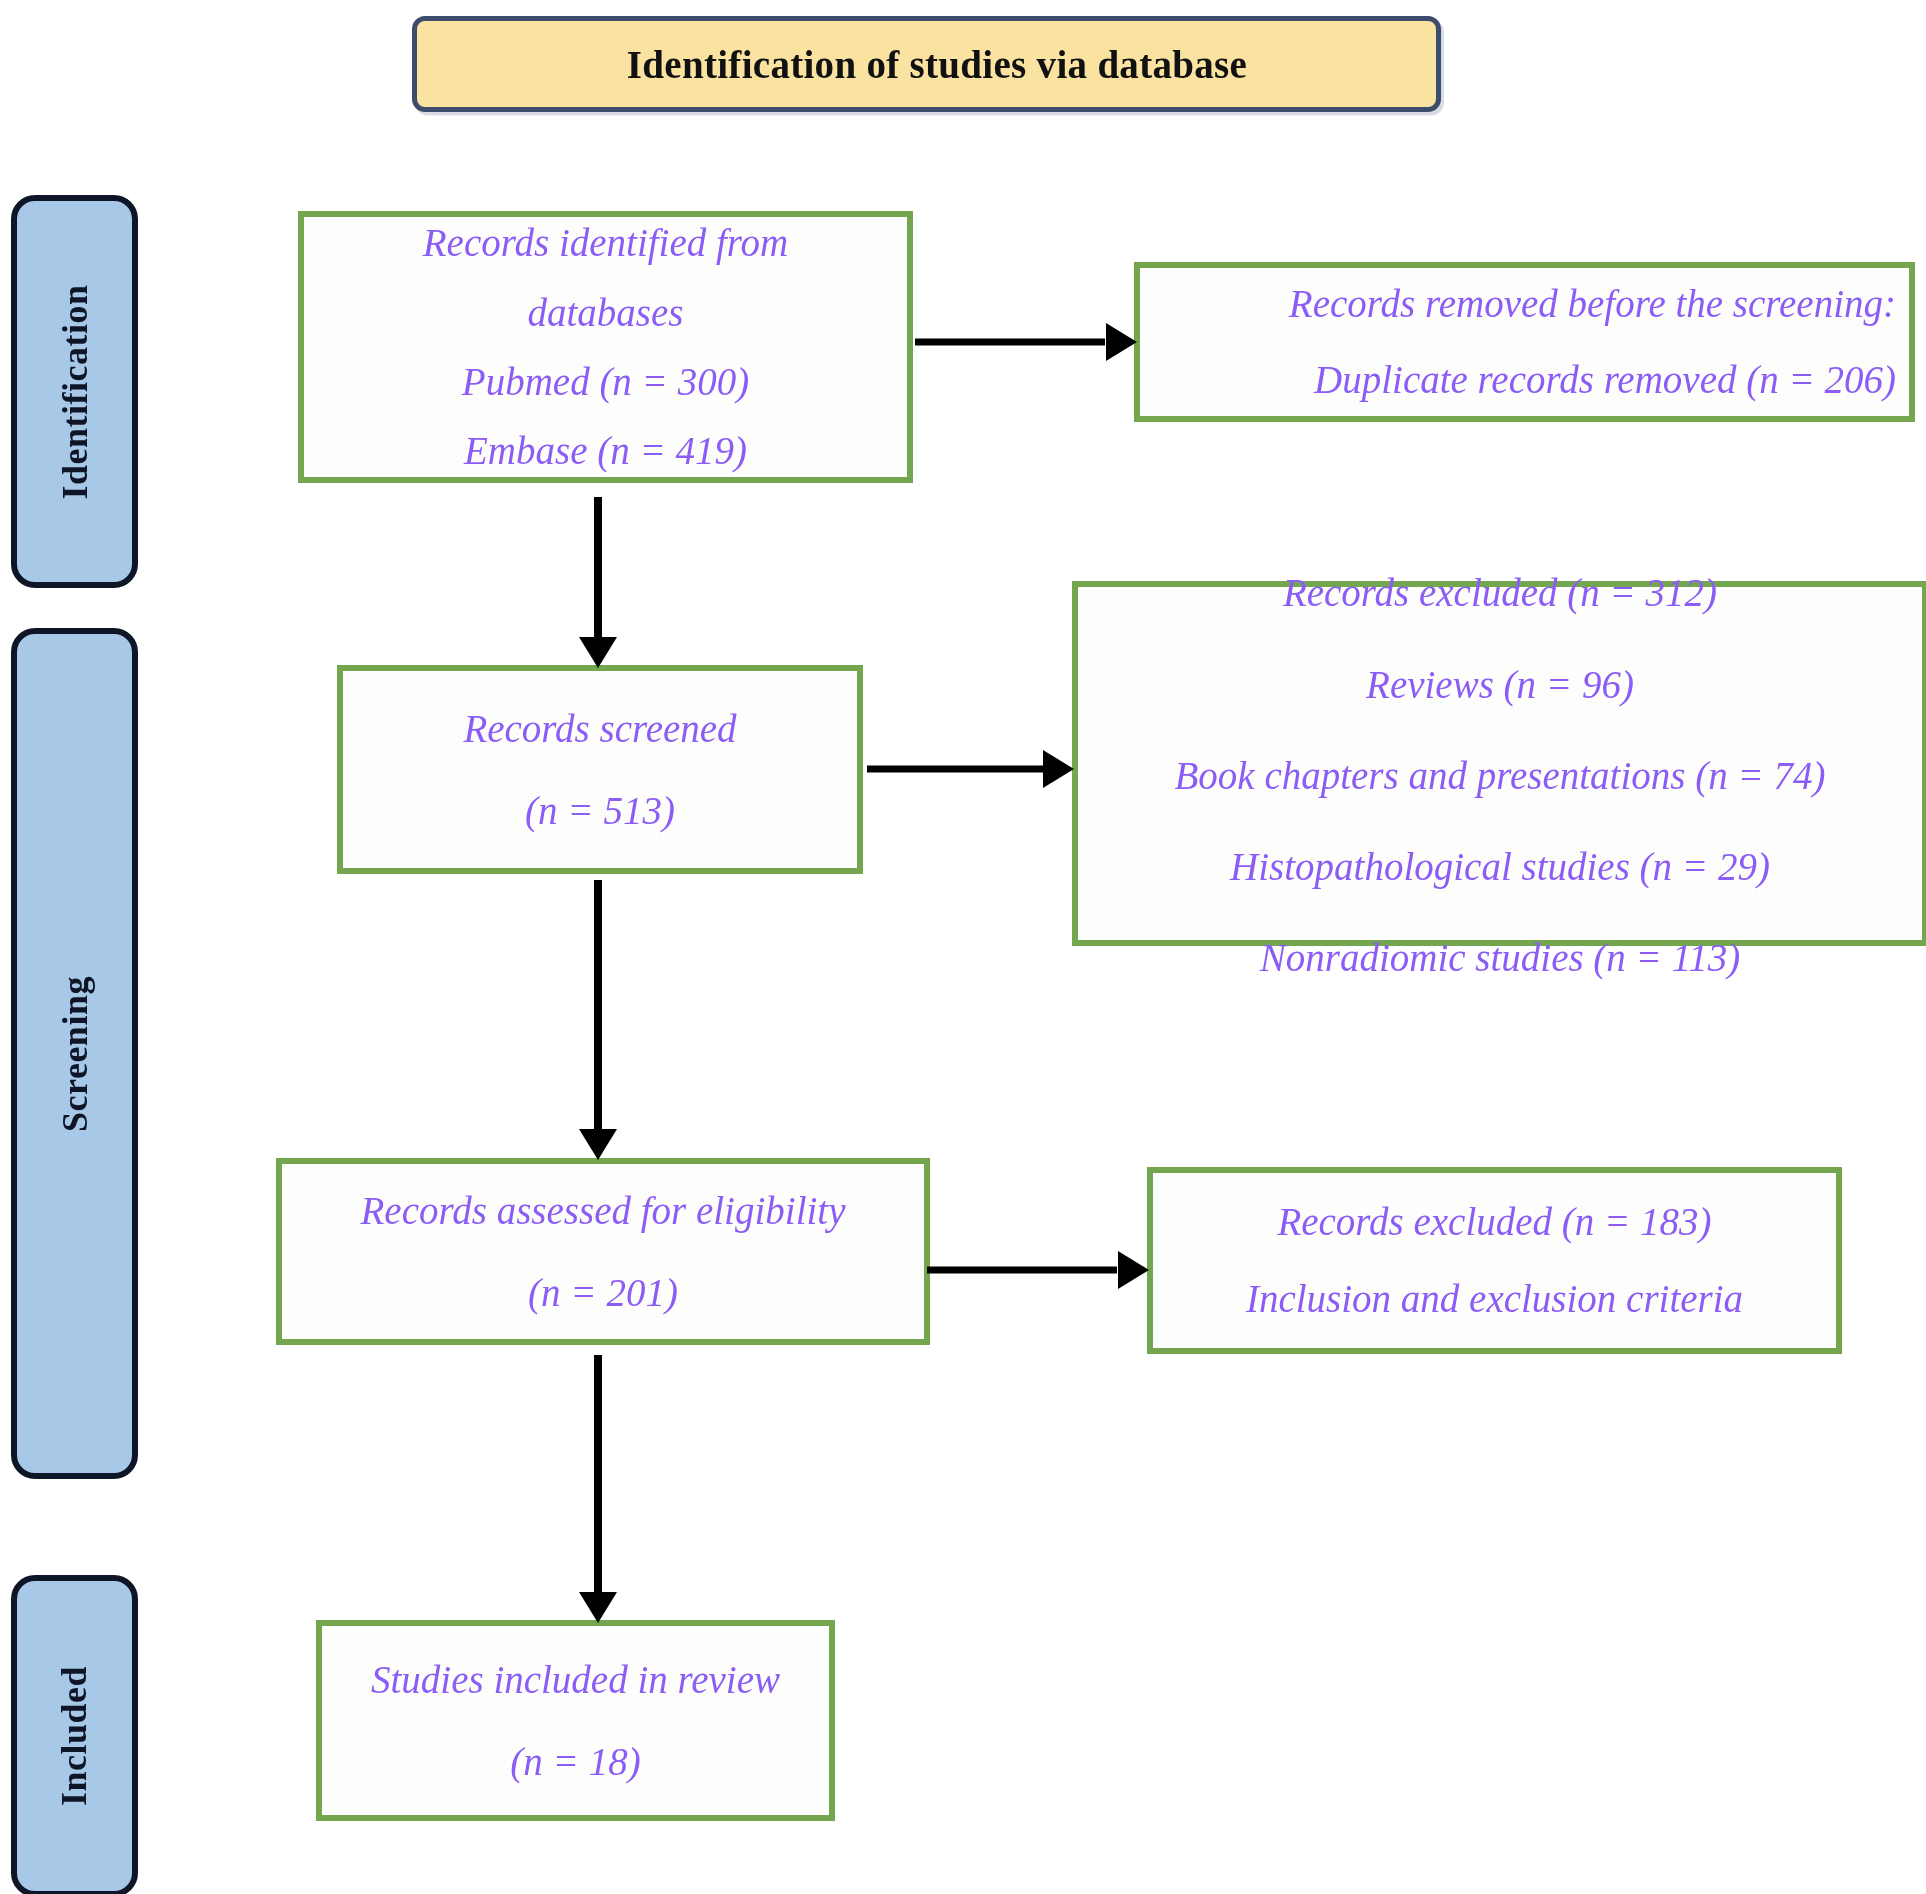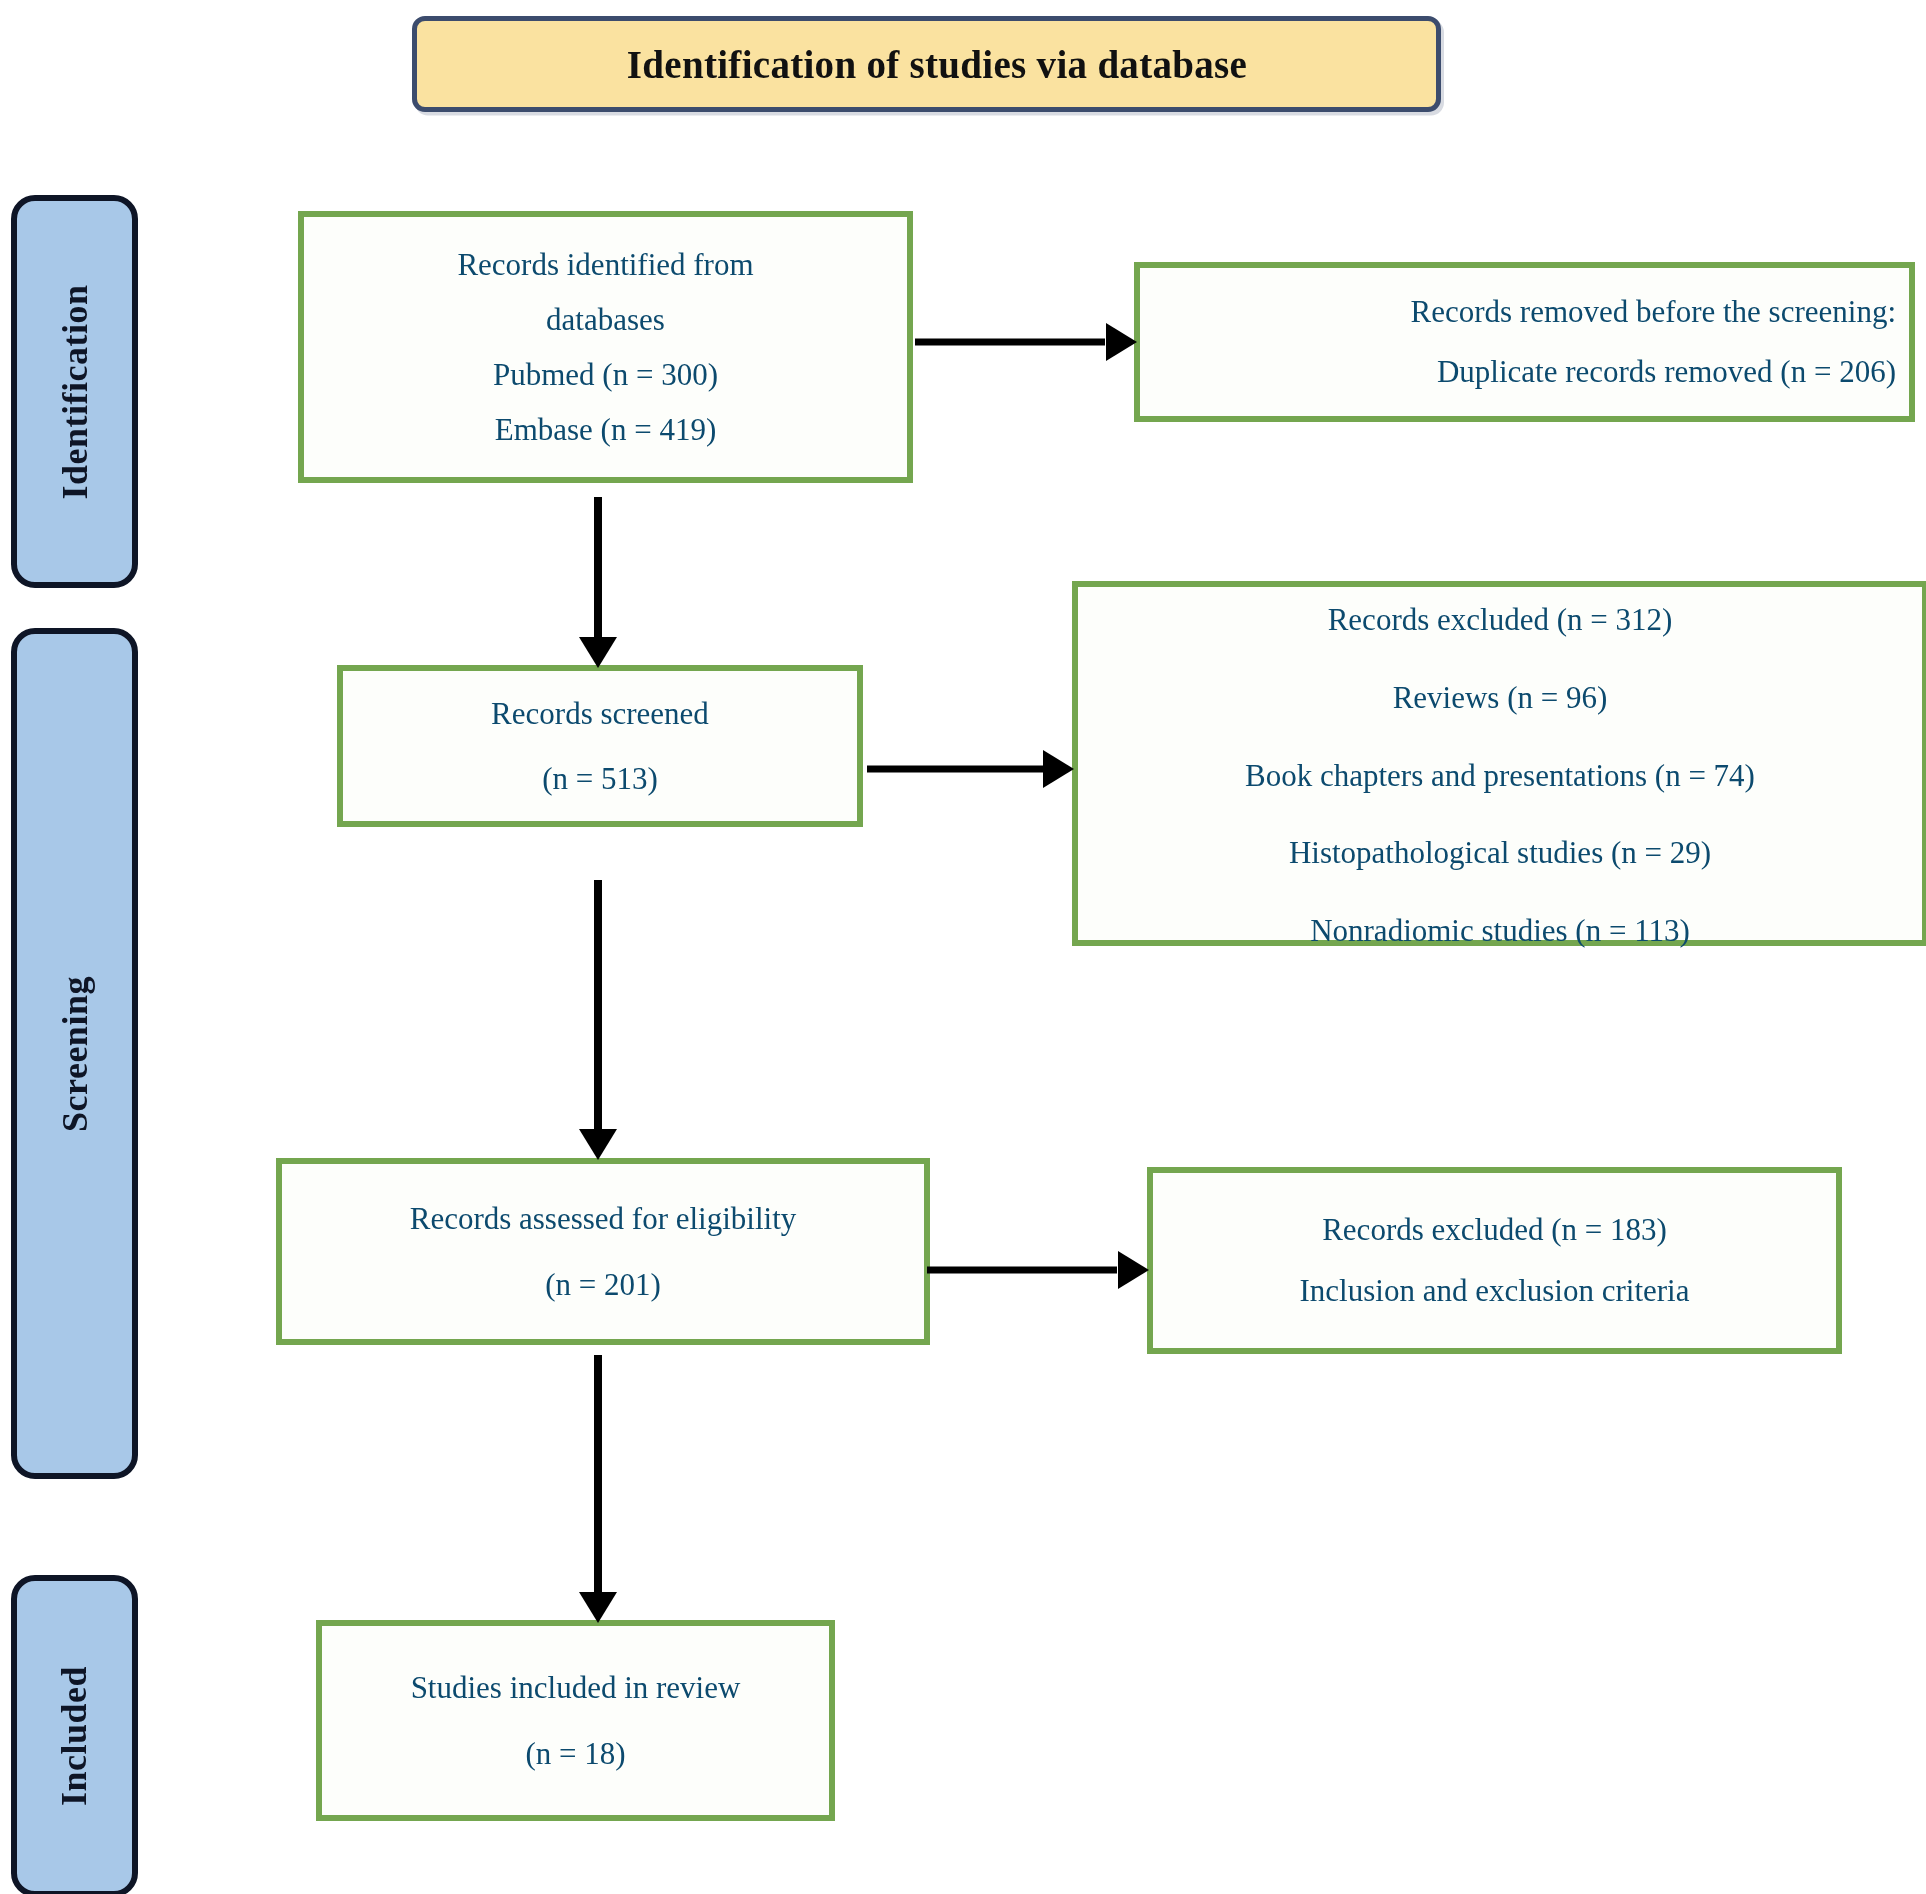--- a/index.html
+++ b/index.html
@@ -77,30 +77,31 @@
     background: #FDFEFB;
     border: 6px solid #74A64F;
     box-sizing: border-box;
     display: flex;
     flex-direction: column;
     align-items: center;
     justify-content: center;
     padding: 9px 13px;
   }
   .node-box .line {
-    font-size: 31px;
-    color: #0c4a6e;
+    font-size: 39px;
+    color: #8b5cf6;
     text-align: center;
     line-height: 1.62;
     white-space: nowrap;
+    font-style: italic;
   }
 
   #box-identified   { left: 298px;  top: 211px;  width: 615px; height: 272px; }
   #box-removed      { left: 1134px; top: 262px;  width: 781px; height: 160px; align-items: flex-end; }
-  #box-screened     { left: 337px;  top: 665px; width: 526px; height: 162px; }
+  #box-screened     { left: 337px;  top: 665px; width: 526px; height: 209px; }
   #box-excluded-1   { left: 1072px; top: 581px; width: 856px; height: 365px; }
   #box-eligibility  { left: 276px;  top: 1158px; width: 654px; height: 187px; }
   #box-excluded-2   { left: 1147px; top: 1167px; width: 695px; height: 187px; }
   #box-included     { left: 316px;  top: 1620px; width: 519px; height: 201px; }
 
   #box-identified .line  { line-height: 1.78; }
   #box-excluded-1 .line  { line-height: 1.70; margin-top: 25px; }
   #box-removed .line     { line-height: 1.95; }
   #box-excluded-2 .line  { line-height: 1.95; }
   #box-screened .line    { line-height: 2.10; }

